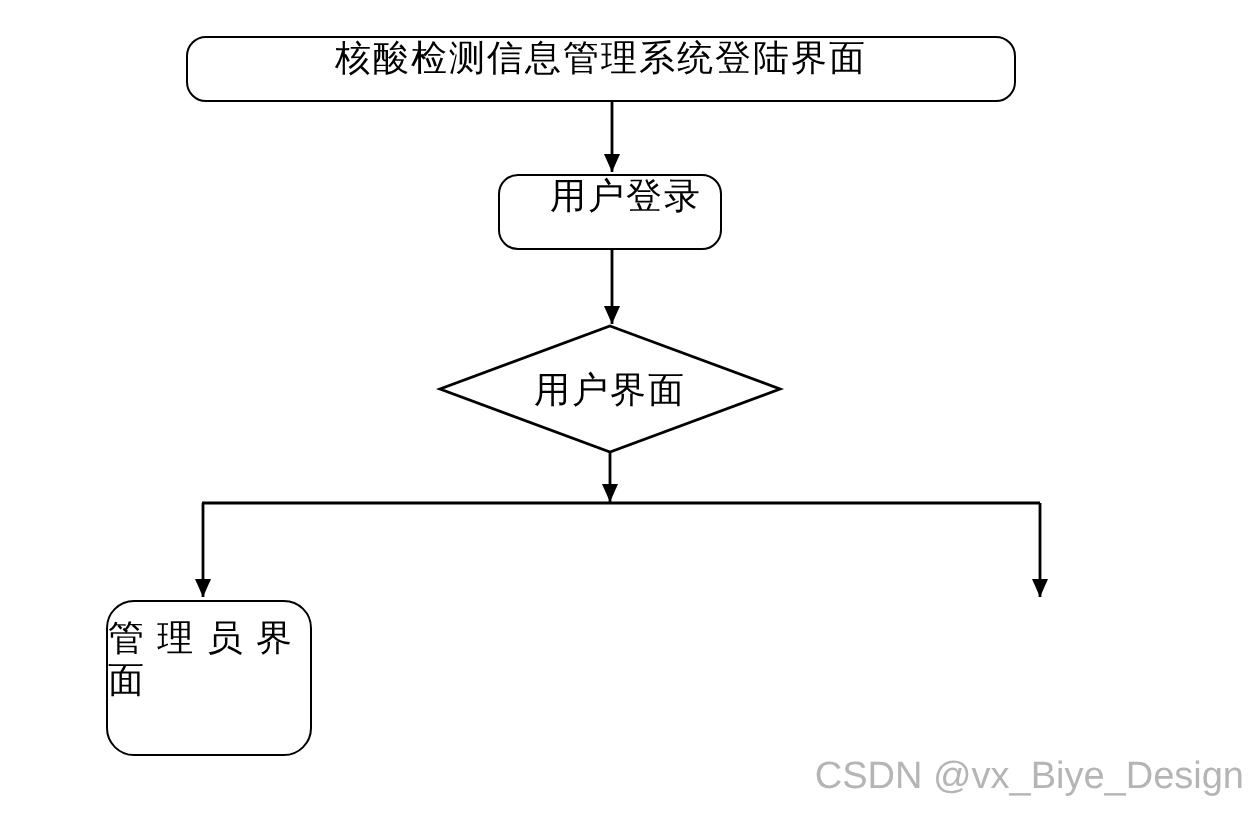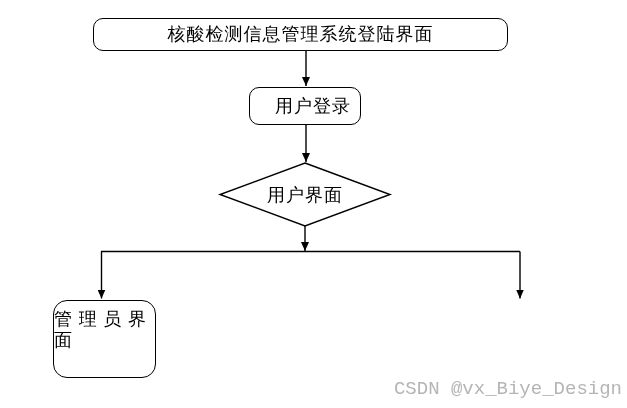--- a/index.html
+++ b/index.html
@@ -27,21 +27,21 @@
     box-sizing: border-box;
     border: 1.5px solid #000000;
     background: #ffffff;
     color: #000000;
     font-size: 18px;
     letter-spacing: 1px;
     line-height: 21px;
   }
   .node.centered {
     display: flex;
-    align-items: center;
+    align-items: flex-start;
     justify-content: center;
   }
   .title-node {
     left: 93px;
     top: 18px;
     width: 415px;
     height: 33px;
     border-radius: 10px;
   }
   .login-node {
@@ -80,21 +80,21 @@
     align-items: center;
     justify-content: center;
     color: #000000;
     font-size: 18px;
     letter-spacing: 1px;
   }
   .watermark {
     position: absolute;
     right: 5px;
     bottom: 8px;
-    font-family: Liberation Mono, monospace;
+    font-family: Liberation Sans, sans-serif;
     font-size: 19px;
     color: #b5b5b5;
     white-space: nowrap;
   }
 </style>
 </head>
 <body>
 
 <div class="canvas">
 

